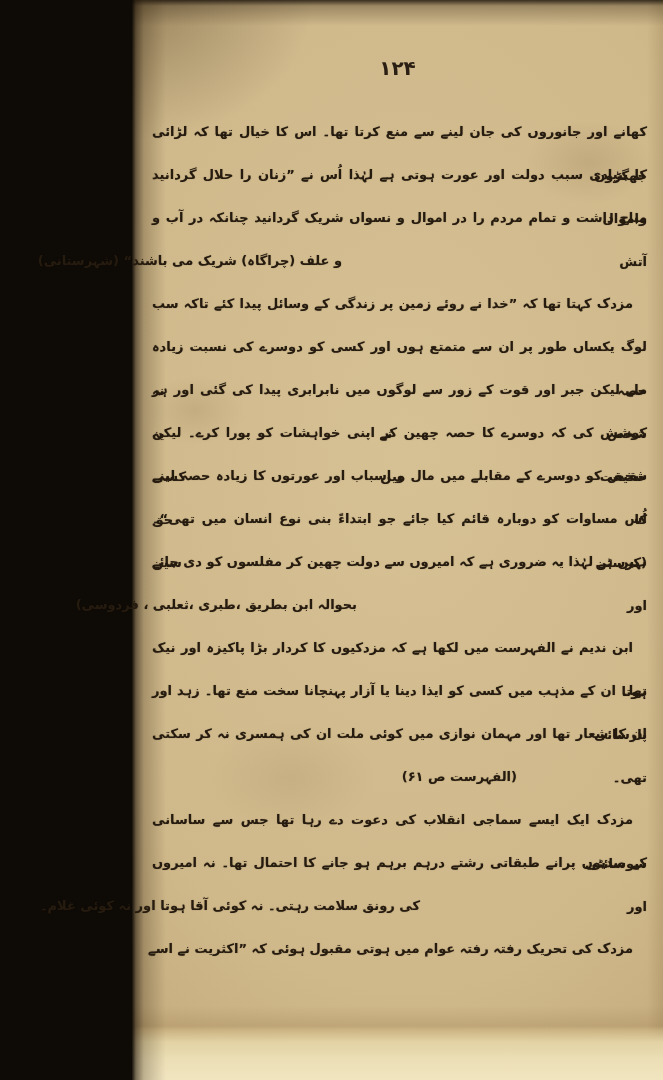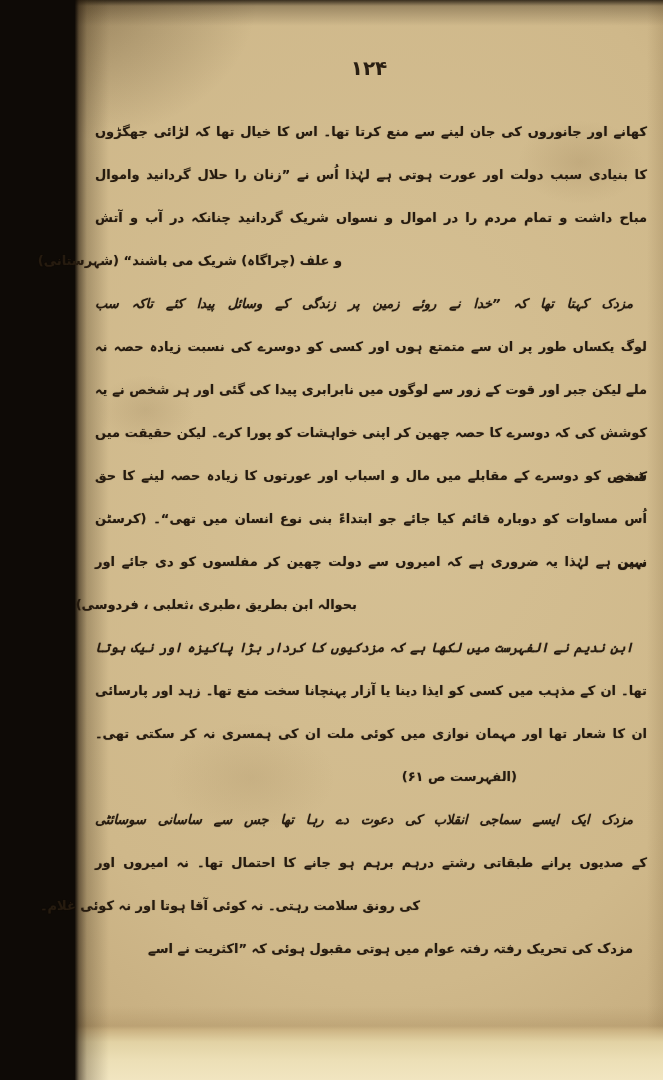--- a/index.html
+++ b/index.html
@@ -2,21 +2,21 @@
 <html lang="ur" dir="rtl"><head>
 <meta charset="utf-8">
 <style>
   html,body{margin:0;padding:0;}
   body{
     width:663px;height:1080px;overflow:hidden;
     background:#0e0a06;
     font-family:"DejaVu Sans",sans-serif;
   }
   .scan{
-    position:relative;width:588px;height:1080px;
+    position:relative;width:531px;height:1080px;
     background:
       
       linear-gradient(90deg, rgba(14,9,4,0.95) 0px, rgba(40,28,14,0.60) 4px, rgba(60,45,22,0.28) 12px, rgba(60,45,22,0) 34px),
       
       linear-gradient(180deg, rgba(30,22,12,0.85) 0px, rgba(60,45,25,0.35) 6px, rgba(80,60,30,0) 26px),
       
       radial-gradient(ellipse 260px 200px at 0% 0%, rgba(70,52,28,0.38), rgba(0,0,0,0) 70%),
       
       linear-gradient(0deg, #f1e5c0 0px, #ecdfb6 20px, #e2d2a4 38px, rgba(205,180,130,0.55) 50px, rgba(150,120,75,0.25) 54px, rgba(220,200,150,0) 74px),
       
@@ -41,21 +41,21 @@
     direction:rtl;
     color:#261b0f;
     font-size:13px;font-weight:700;
     line-height:44px;
   }
   .text-line{
     height:43px;white-space:nowrap;
     text-shadow:0 0 1px rgba(38,27,15,0.45);
   }
   .text-line.full{white-space:normal;text-align:justify;text-align-last:justify;}
-  .text-line.first{white-space:normal;text-align:justify;text-align-last:justify;text-indent:14px;font-style:italic;}
+  .text-line.first{white-space:normal;text-align:justify;text-align-last:justify;text-indent:14px;}
   .text-line.firstend{text-indent:14px;text-align:right;}
   .text-line.offset{text-align:right;}
 </style>
 </head>
 <body>
 
 <div class="scan">
   <div class="page-number">۱۲۴</div>
   <div class="text-block">
       <div class="text-line full">کھانے اور جانوروں کی جان لینے سے منع کرتا تھا۔ اس کا خیال تھا کہ لڑائی جھگڑوں</div>

